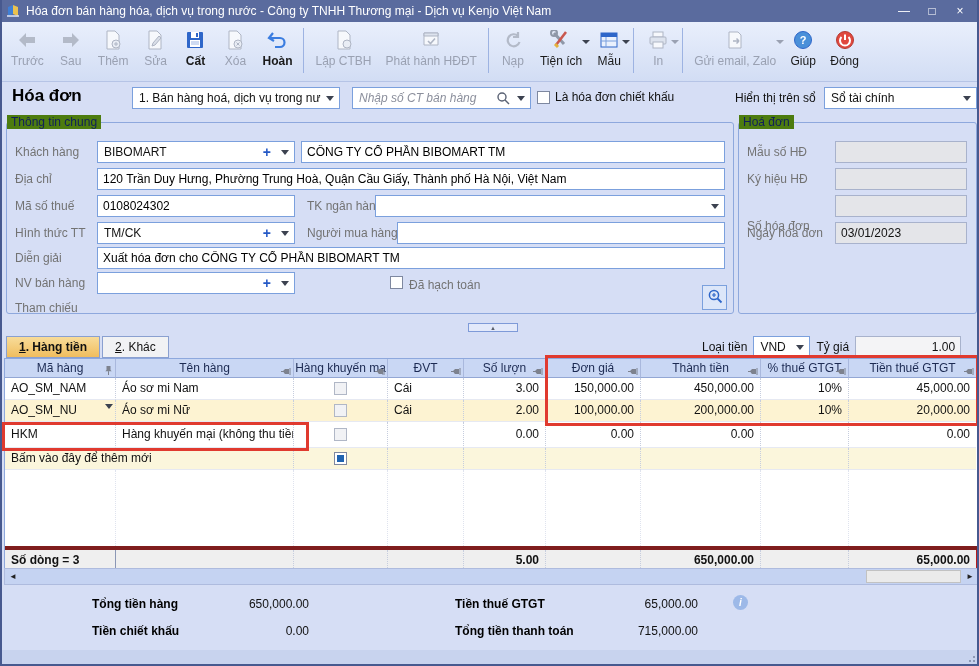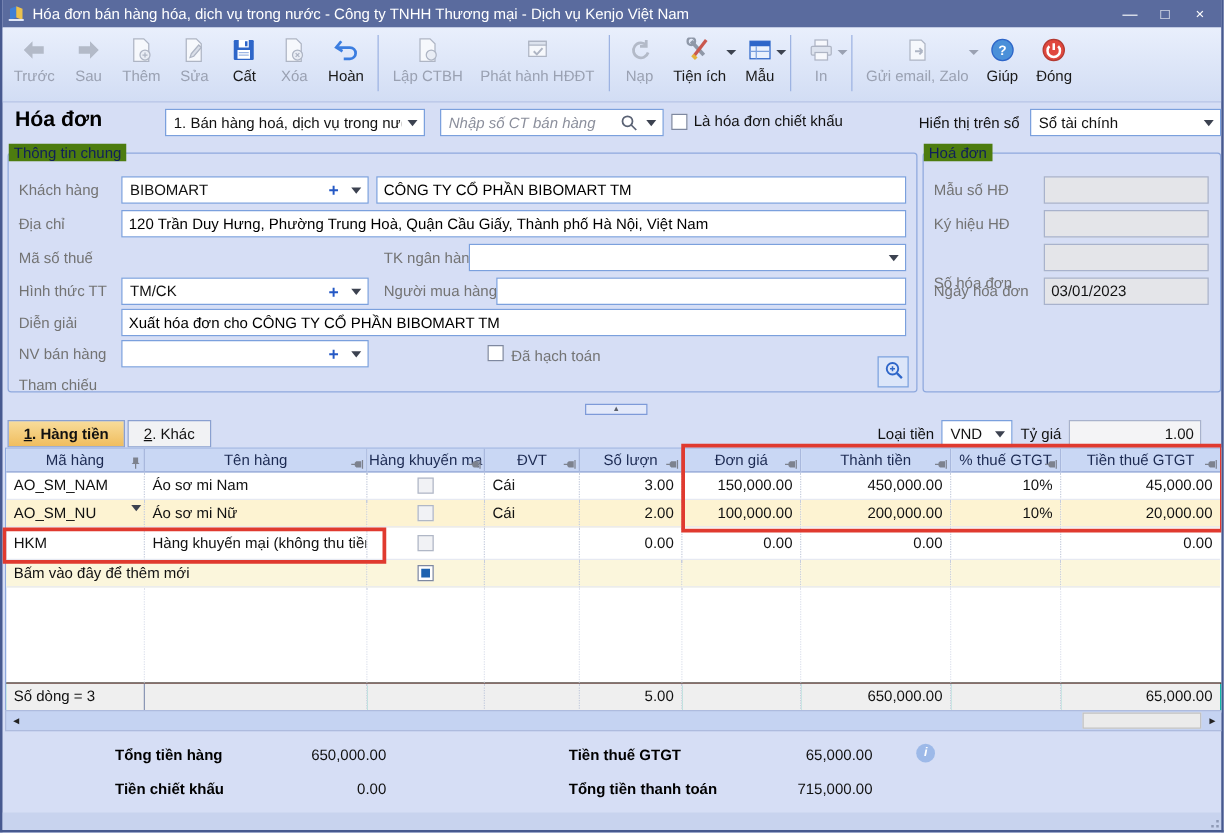--- a/index.html
+++ b/index.html
@@ -21,21 +21,21 @@
   
   .toolbar { position:absolute; top:22px; left:0; width:975px; height:60px;
              background:linear-gradient(#e9effc,#d2ddf4); border-bottom:1px solid #b6c4e6;
              display:flex; align-items:stretch; padding:2px 2px 4px 2px; }
   .tb-item { position:relative; display:flex; flex-direction:column; align-items:center;
              justify-content:flex-start; padding:4px 7px 2px 7px; min-width:40px; }
   .tb-icon { height:24px; display:flex; align-items:center; justify-content:center; }
   .tb-label { margin-top:2px; font-size:12px; white-space:nowrap; }
   .tb-item.disabled .tb-label { color:#9aa1b2; }
   .tb-item.enabled .tb-label { color:#1a1a1a; }
-  .tb-item.bold .tb-label { font-weight:normal; }
+  .tb-item.bold .tb-label { font-weight:bold; }
   .tb-caret { position:absolute; right:-1px; top:16px; width:0; height:0;
               border-left:4px solid transparent; border-right:4px solid transparent;
               border-top:4px solid #3c4250; }
   .tb-item.disabled .tb-caret { border-top-color:#9aa1b2; }
   .tb-sep { width:1px; background:#9db3e2; margin:4px 4px; }
 
   
   .doc-header { position:absolute; top:82px; left:0; width:979px; height:32px; }
   .page-title { position:absolute; left:10px; top:4px; font-size:17px; font-weight:bold; color:#000; }
   .combo { display:flex; align-items:center; background:#fff; border:1px solid #7ba0dd; height:22px;
@@ -100,21 +100,21 @@
   .td { height:22px; line-height:21px; padding:0 6px; border-right:1px dotted #c6cdde;
         border-bottom:1px solid #e6e9f2; overflow:hidden; white-space:nowrap; position:relative; }
   .num { text-align:right; }
   .row-sel .td { background:#fdf3d2; }
   .row-add .td { background:#fbf6dc; height:22px; }
   .row-hkm .td { height:26px; line-height:25px; }
   .cell-caret { position:absolute; right:2px; top:6px; }
   .td-check { display:flex; align-items:center; justify-content:center; }
   .filler { height:76px; }
   .filler .fcell { border-right:1px dotted #dfe3ee; }
-  .sum-row { background:#14b8a6; border-top:1px solid #7f1d1d; }
+  .sum-row { background:#b91c1c; border-top:4px solid #7f1d1d;font-weight:bold; }
   .sum-row .td { background:#efefef; height:22px; border-bottom:none; border-right:1px dotted #c6cdde; }
   .sum-row .td.first { border-right:1px solid #8b97b5; }
 
   
   .hscroll { position:absolute; left:2px; top:568px; width:975px; height:17px; background:#c5d3f2;
              border:1px solid #aebbde; }
   .sc-arrow { position:absolute; top:0; width:16px; height:15px; display:flex; align-items:center;
               justify-content:center; font-size:8px; color:#222; }
   .sc-left { left:0; } .sc-right { right:0; }
   .sc-thumb { position:absolute; top:1px; right:17px; width:95px; height:13px; background:#ebebeb;
@@ -363,20 +363,21 @@
       <span class="c-caret">
           <span class="tri-down"></span>
         </span>
     </div>
     <input class="f-input" style="left: 294px; top: 18px; width: 424px;" value="CÔNG TY CỔ PHẦN BIBOMART TM">
 
     <span class="f-label" style="left:8px; top:45px;">Địa chỉ</span>
     <input class="f-input" style="left: 90px; top: 45px; width: 628px;" value="120 Trần Duy Hưng, Phường Trung Hoà, Quận Cầu Giấy, Thành phố Hà Nội, Việt Nam">
 
     <span class="f-label" style="left:8px; top:72px;">Mã số thuế</span>
+    <input class="f-input" style="left: 90px; top: 72px; width: 198px;" value="0108024302">
     <span class="f-label" style="left:300px; top:72px;">TK ngân hàng</span>
     <div class="combo f-abs" style="left:368px; top:72px; width:350px;">
       <span class="c-text"></span>
       <span class="c-caret">
           <span class="tri-down"></span>
         </span>
     </div>
 
     <span class="f-label" style="left:8px; top:99px;">Hình thức TT</span>
     <div class="combo f-abs" style="left:90px; top:99px; width:198px;">

